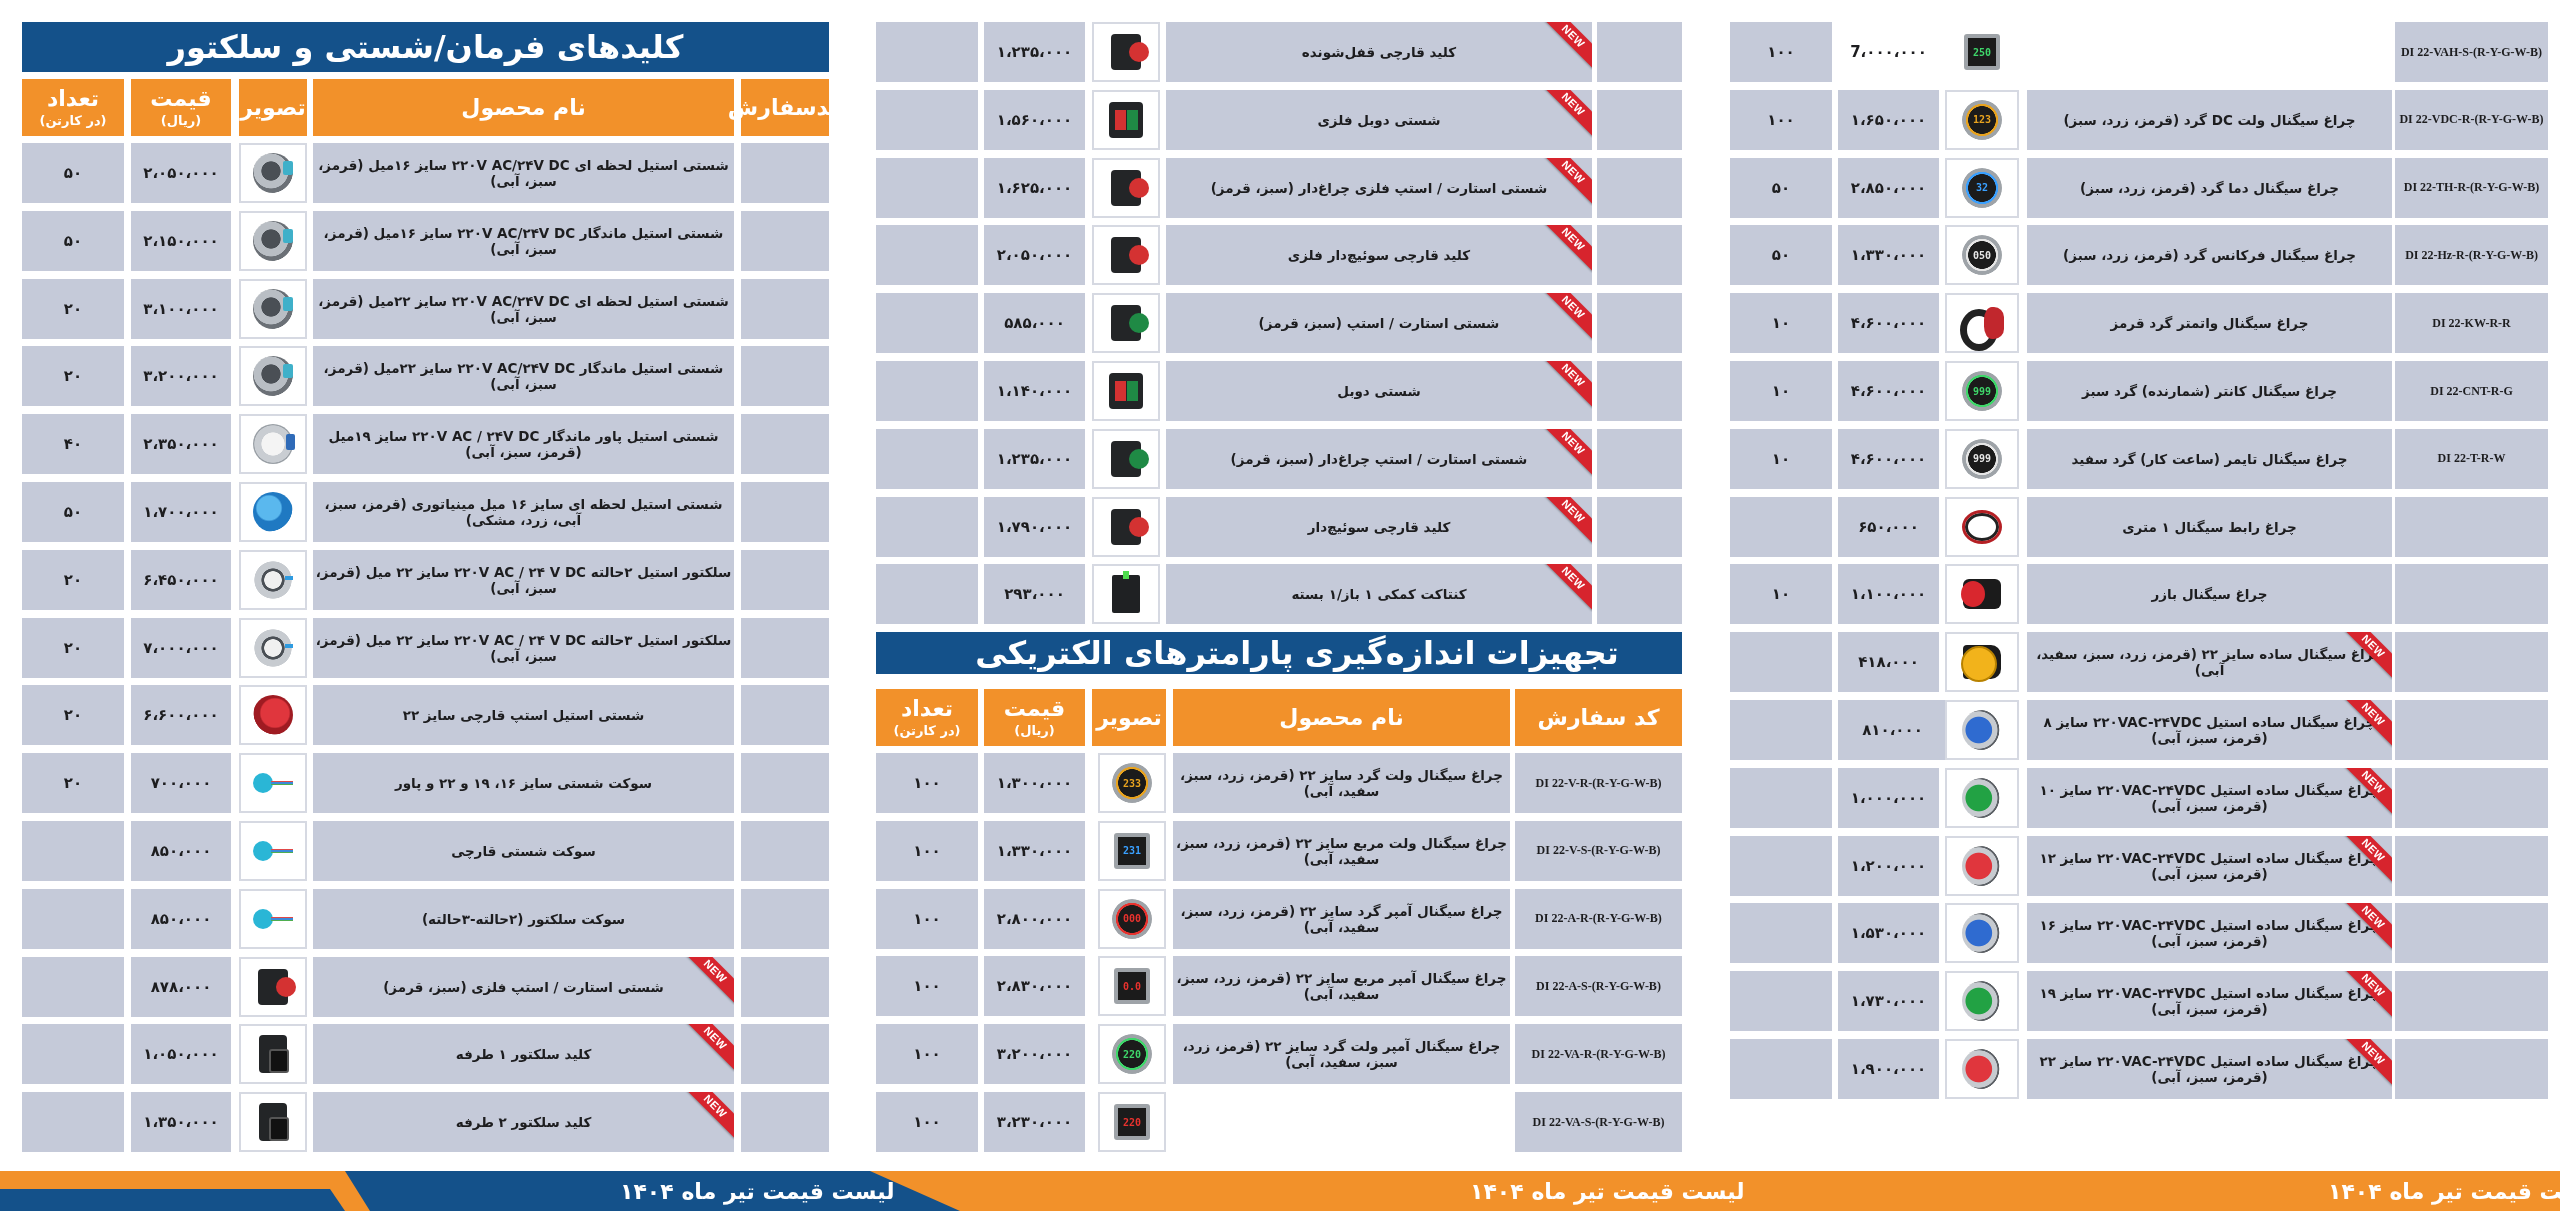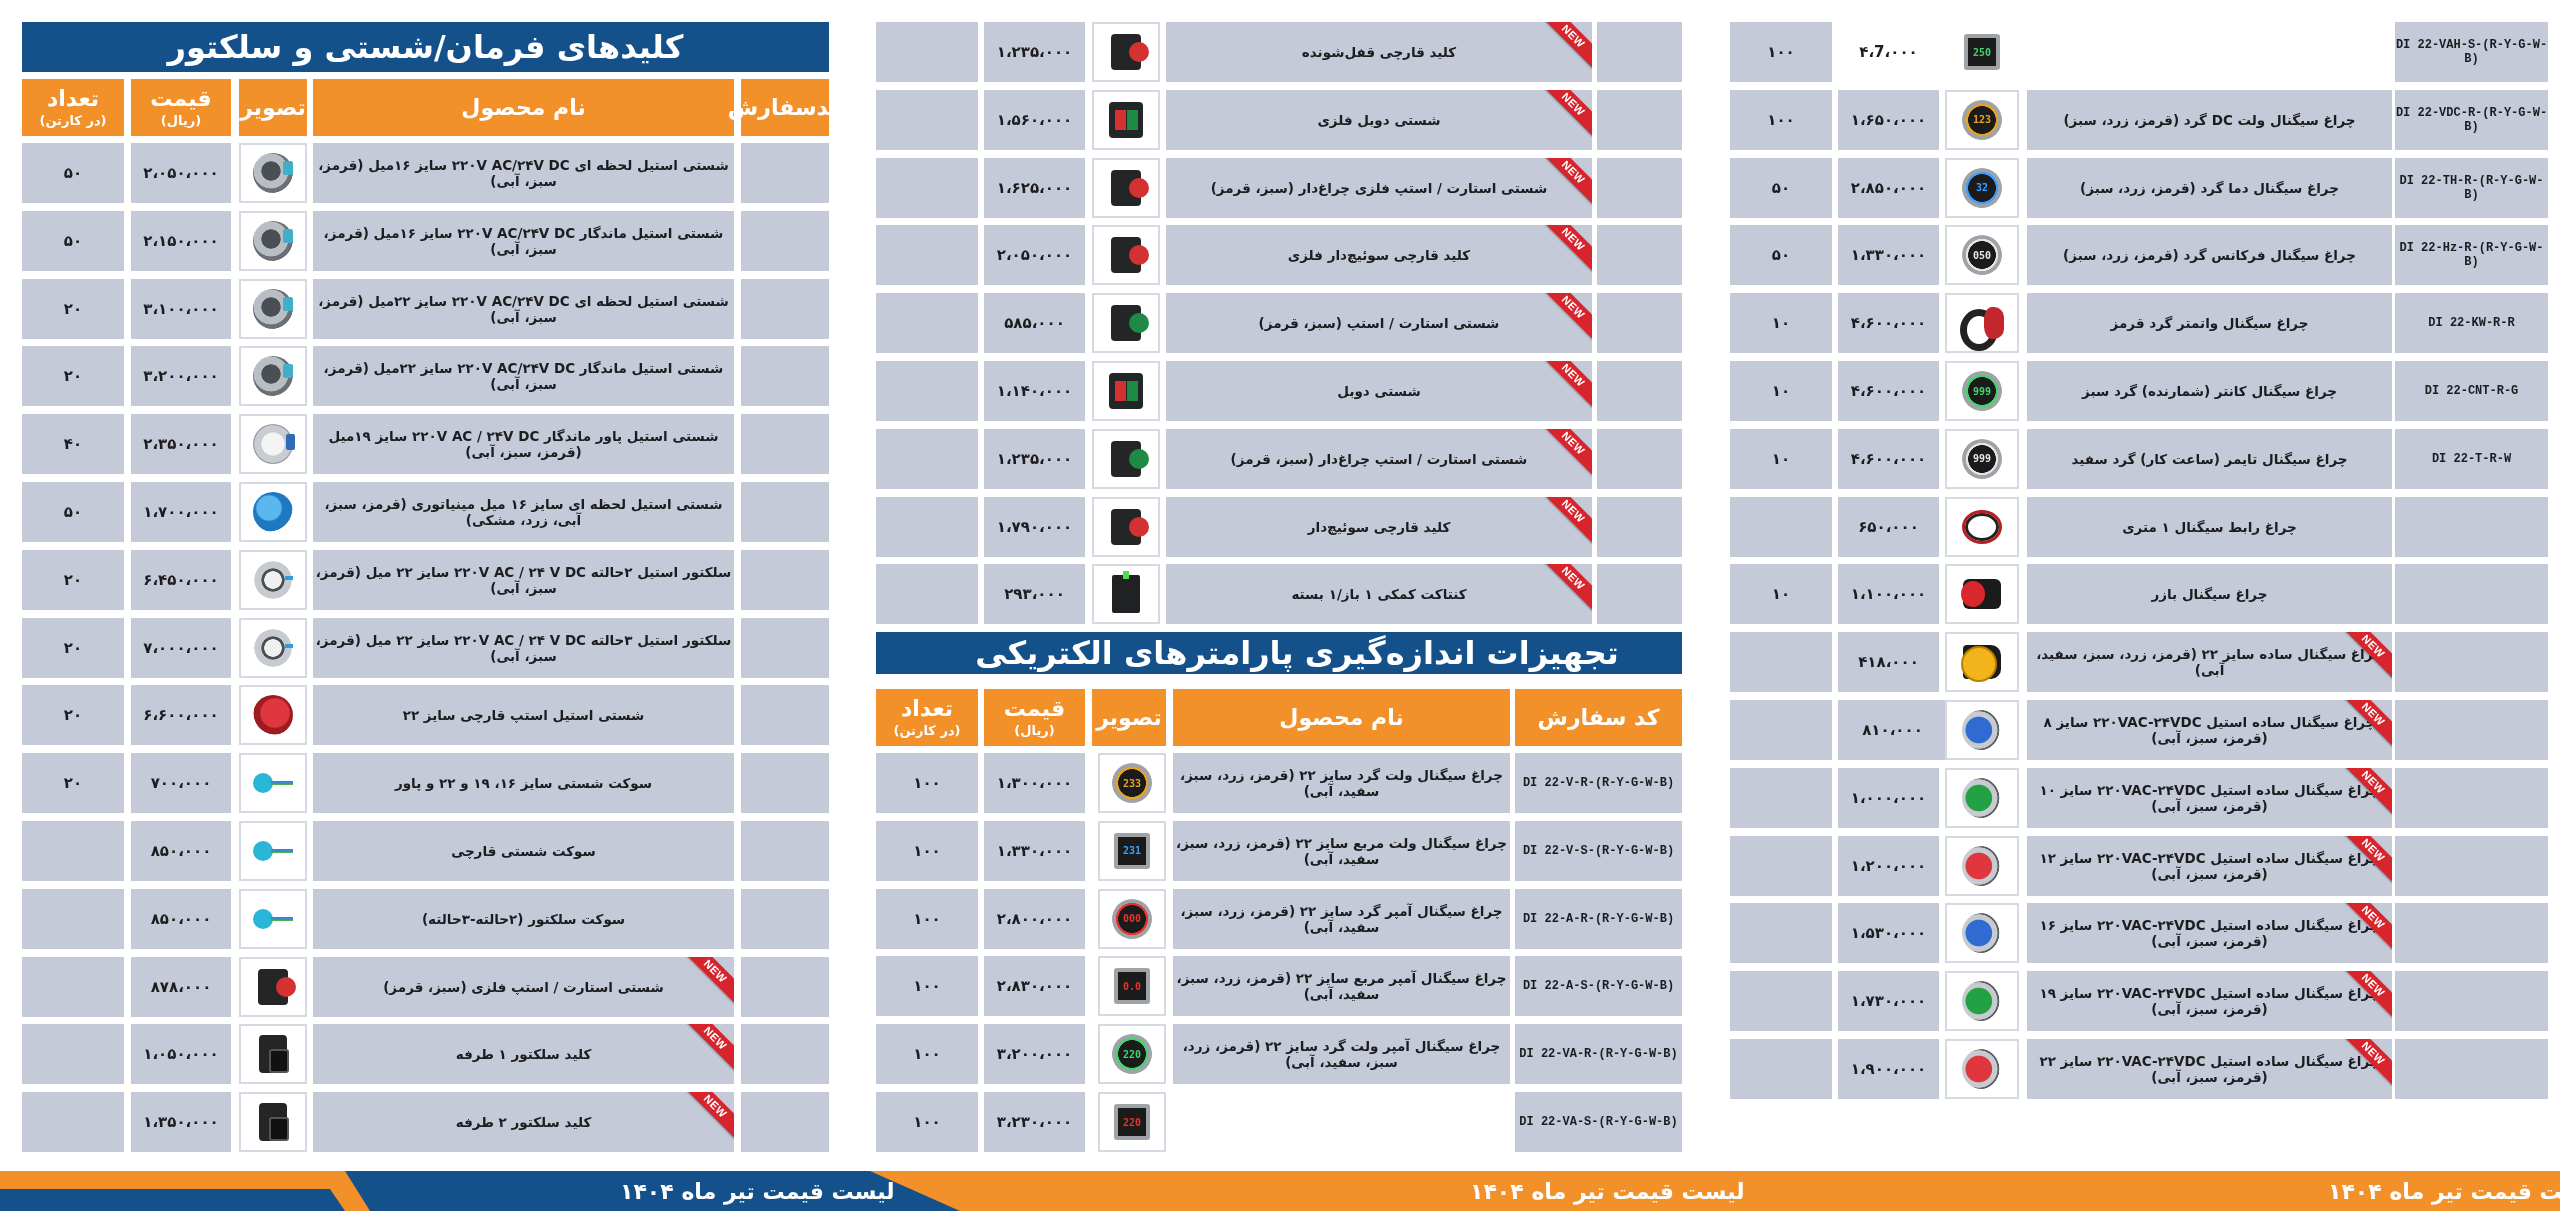--- a/index.html
+++ b/index.html
@@ -21,21 +21,21 @@
   .hdr-main { font-size: 22px; line-height: 26px; }
   .hdr-sub { font-size: 13px; line-height: 18px; }
   .row { position: absolute; left: 0; height: 60px; }
   .cell {
     position: absolute; top: 0; height: 60px; background: #c5cad9;
     display: flex; align-items: center; justify-content: center;
     font-weight: bold; font-size: 13.5px; direction: rtl; text-align: center;
     overflow: hidden;
   }
   .cell.num { font-size: 15px; }
-  .cell.code { font-size: 12px; direction: ltr; font-family: Liberation Mono, monospace; }
+  .cell.code { font-size: 12px; direction: ltr; font-family: Liberation Serif, serif; }
   .cell.blank { background: transparent; }
   .img-cell {
     position: absolute; top: 0; height: 60px; background: #ffffff;
     border: 2px solid #d6d9e2;
     display: flex; align-items: center; justify-content: center;
   }
   .img-cell.bare { border: none; }
   .ribbon {
     position: absolute; top: -4px; right: -2px; width: 52px; height: 52px; overflow: hidden;
     pointer-events: none;
@@ -506,21 +506,21 @@
           <div class="thumb t-meter-sq" style="--c: #e8322e;">220</div>
         </div>
         <div class="cell code" style="left: 1515px; width: 167px;">DI 22-VA-S-(R-Y-G-W-B)</div>
       </div>
     </div>
 </div>
 
 <div id="right-rows" class="panel" style="left:0;width:2560px;height:1160px;pointer-events:none;">
     <div class="row" style="top: 22px; width: 2560px;">
       <div class="cell num" style="left: 1730px; width: 102px;">۱۰۰</div>
-      <div class="cell num blank" style="left: 1838px; width: 101px;">۴،7،۰۰۰</div>
+      <div class="cell num blank" style="left: 1838px; width: 101px;">7،۰۰۰،۰۰۰</div>
       <div class="img-cell bare" style="left: 1945px; width: 74px;">
         <div class="thumb t-meter-sq" style="--c: #3fd66a;">250</div>
       </div>
       <div class="cell code" style="left: 2395px; width: 153px;">DI 22-VAH-S-(R-Y-G-W-B)</div>
     </div>
     <div class="row" style="top: 89.8px; width: 2560px;">
       <div class="cell num" style="left: 1730px; width: 102px;">۱۰۰</div>
       <div class="cell num" style="left: 1838px; width: 101px;">۱،۶۵۰،۰۰۰</div>
       <div class="img-cell" style="left: 1945px; width: 74px;">
         <div class="thumb t-meter" style="--c: #e8a31f;">123</div>

